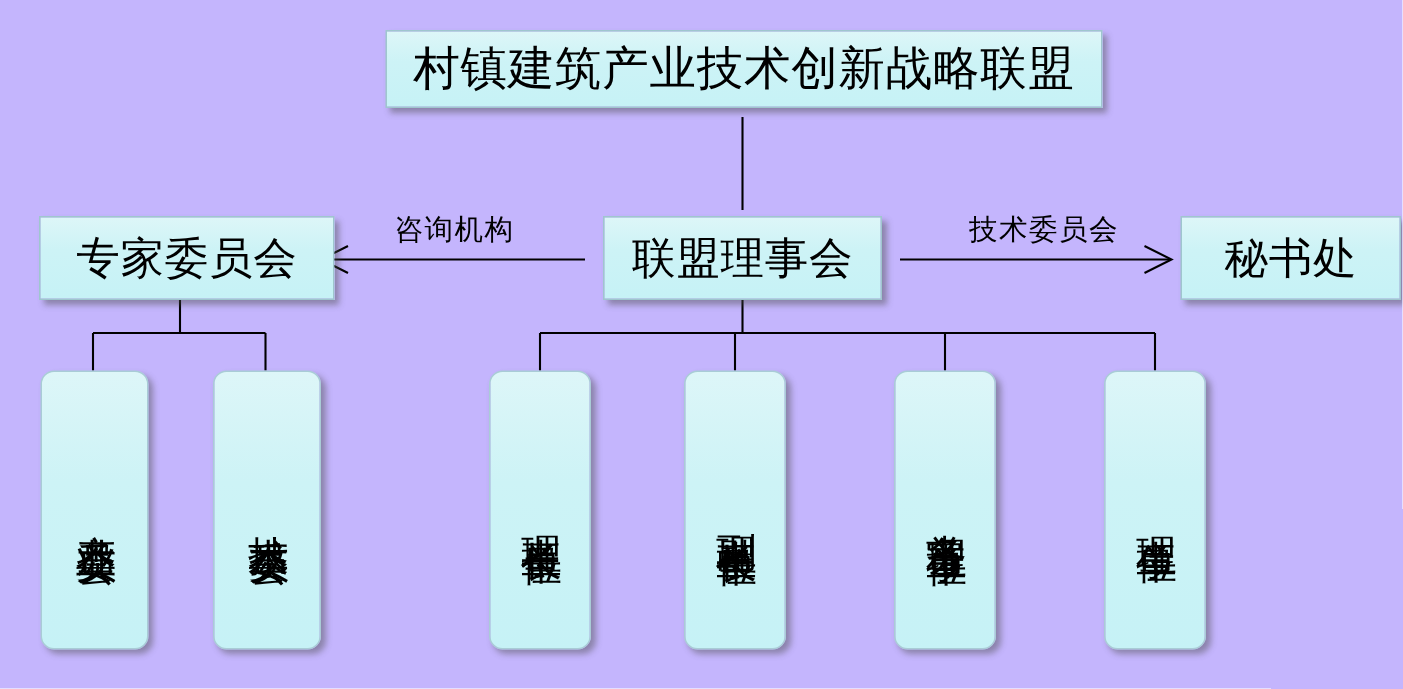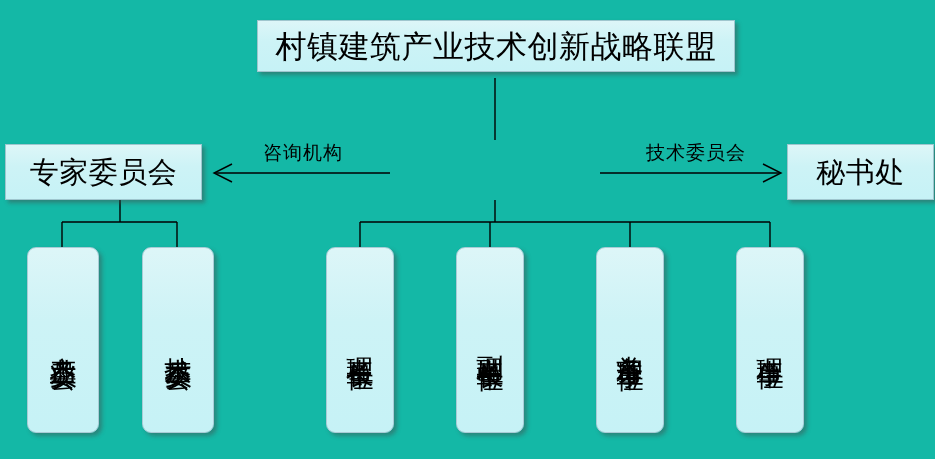--- a/index.html
+++ b/index.html
@@ -4,21 +4,21 @@
 <style>
   html, body {
     margin: 0;
     padding: 0;
     background: #ffffff;
   }
   #canvas {
     position: relative;
     width: 935px;
     height: 459px;
-    background: #14b8a6;
+    background: #c4b5fd;
     overflow: hidden;
     font-family: "DejaVu Sans", "Liberation Sans", sans-serif;
   }
   svg#wires {
     position: absolute;
     left: 0;
     top: 0;
     width: 935px;
     height: 459px;
     pointer-events: none;
@@ -96,24 +96,27 @@
     <line x1="360" y1="222" x2="360" y2="247" stroke="#000000" stroke-width="1.4"></line>
     <line x1="490" y1="222" x2="490" y2="247" stroke="#000000" stroke-width="1.4"></line>
     <line x1="630" y1="222" x2="630" y2="247" stroke="#000000" stroke-width="1.4"></line>
     <line x1="770" y1="222" x2="770" y2="247" stroke="#000000" stroke-width="1.4"></line>
   </svg>
 
   <div class="node rect" id="node-title" style="left:257px; top:20px; width:478px; height:52px;">
     <span class="node-label">村镇建筑产业技术创新战略联盟</span>
   </div>
 
-  <div class="node rect" id="node-expert" style="left:5px; top:144px; width:197px; height:56px;">
+  <div class="node rect" id="node-expert" style="left:26px; top:144px; width:197px; height:56px;">
     <span class="node-label">专家委员会</span>
   </div>
 
+  <div class="node rect" id="node-council" style="left:402px; top:144px; width:186px; height:56px;">
+    <span class="node-label">联盟理事会</span>
+  </div>
 
   <div class="node rect" id="node-secretariat" style="left:787px; top:144px; width:147px; height:56px;">
     <span class="node-label">秘书处</span>
   </div>
 
   <div class="edge-label" style="left:263px; top:140px;">咨询机构</div>
 
   <div class="edge-label" style="left:646px; top:140px;">技术委员会</div>
 
   <div class="node round vertical" style="left:27px; top:247px; width:72px; height:186px;">

